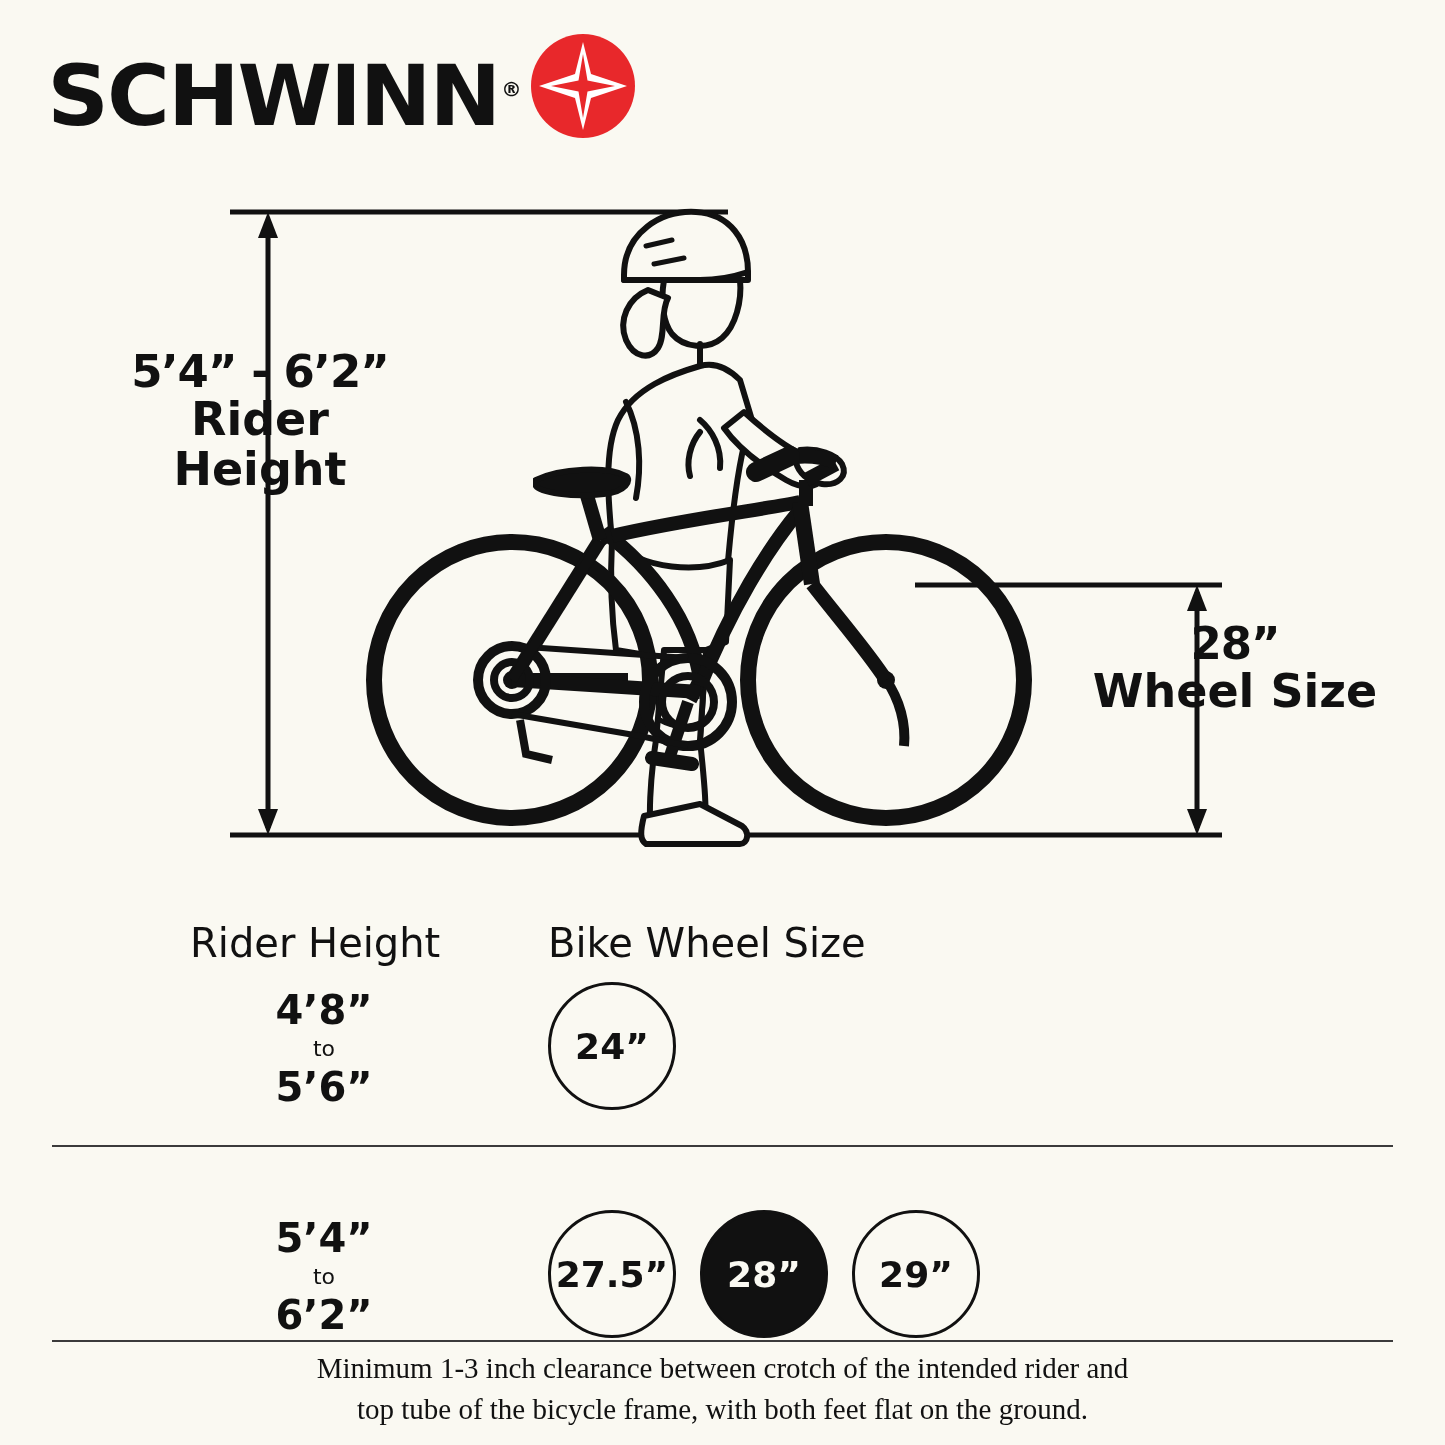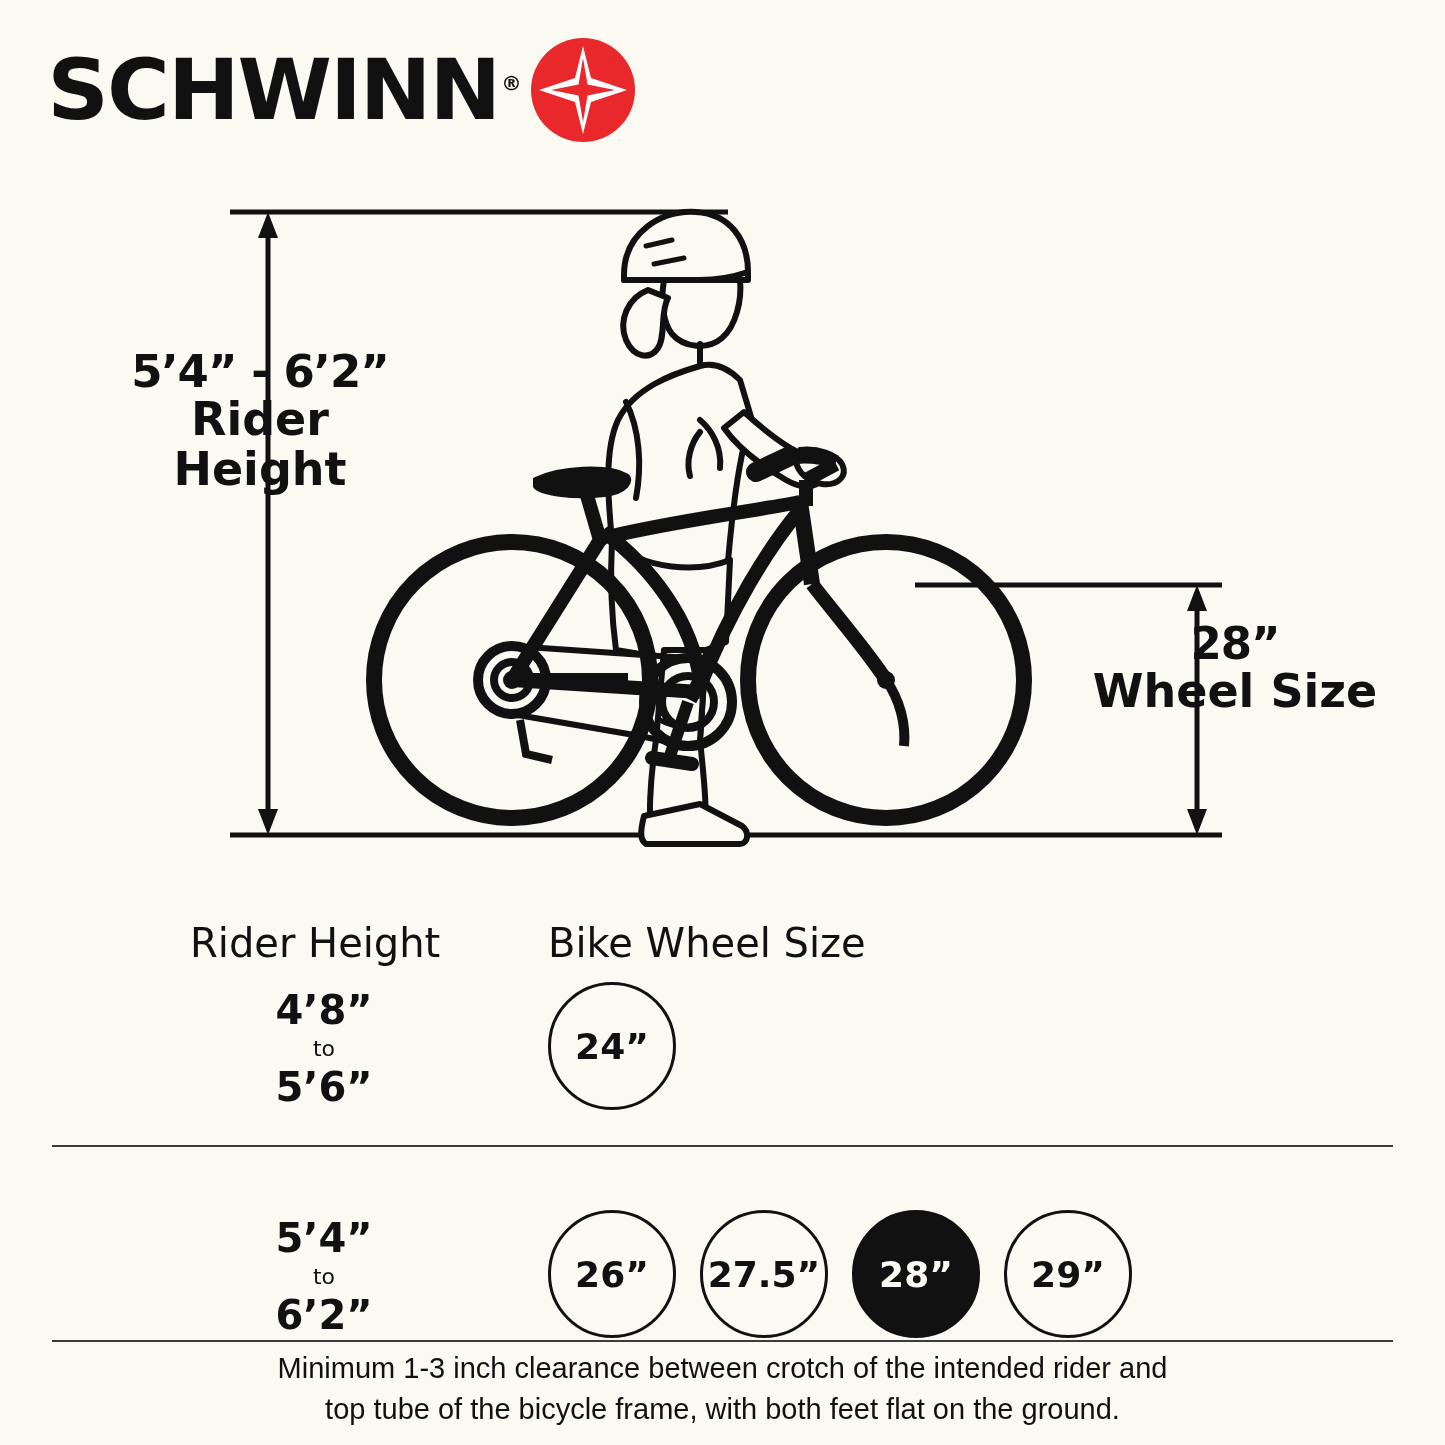--- a/index.html
+++ b/index.html
@@ -21,21 +21,21 @@
     height: 1445px;
     background: #faf9f2;
   }
 
   
   .brand {
     position: absolute;
     left: 52px;
     top: 42px;
     display: flex;
-    align-items: center;
+    align-items: flex-end;
     height: 96px;
   }
   .brand-word {
     font-family: "DejaVu Sans", sans-serif;
     font-weight: bold;
     font-size: 84px;
     letter-spacing: -2px;
     line-height: 1;
     color: #111111;
     transform: scaleX(1.02);
@@ -166,21 +166,21 @@
     color: #faf9f2;
     border-color: #111;
   }
 
   .footnote {
     position: absolute;
     left: 0;
     top: 1348px;
     width: 1445px;
     text-align: center;
-    font-family: Liberation Sans, sans-serif;
+    font-family: Liberation Serif, serif;
     font-size: 29px;
     line-height: 1.42;
     color: #111;
   }
 </style>
 </head>
 <body>
 
 <div class="page">
 
@@ -331,21 +331,20 @@
 
     <div class="rule" style="top:245px;"></div>
 
     <div class="row" style="margin-top:40px;">
       <div class="row-height" style="top:32px;">
         <div class="rh-big">5’4”</div>
         <div class="rh-to">to</div>
         <div class="rh-big">6’2”</div>
       </div>
       <div class="circles" style="top:26px;">
-        <div class="circle">26”</div>
         <div class="circle">27.5”</div>
         <div class="circle filled">28”</div>
         <div class="circle">29”</div>
       </div>
     </div>
 
     <div class="rule" style="top:440px;"></div>
   </div>
 
   <div class="footnote">

